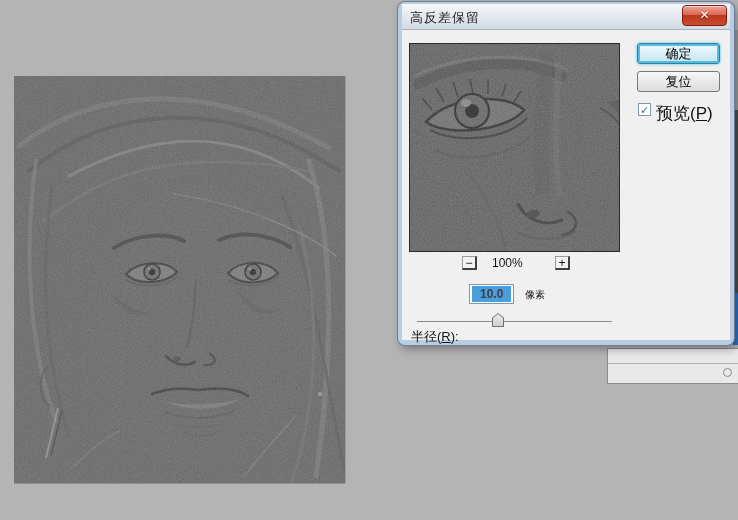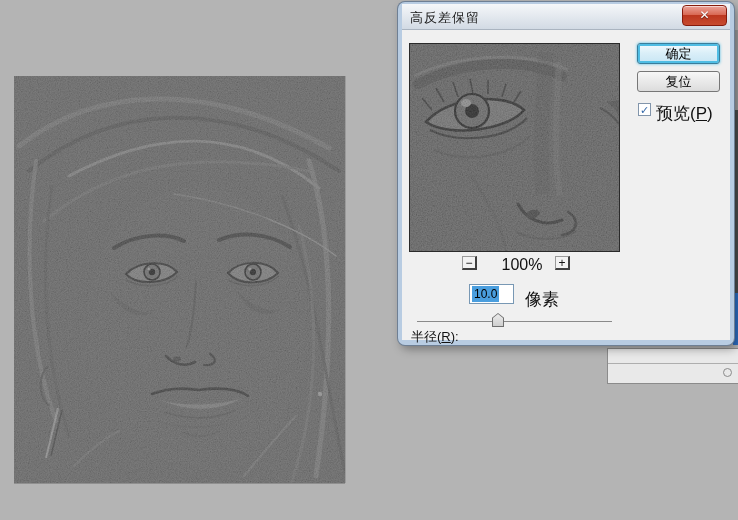--- a/index.html
+++ b/index.html
@@ -50,30 +50,30 @@
       border:1px solid #2a2a2a;background:#a9a9a9;overflow:hidden;}
   .preview svg{display:block;width:100%;height:100%;}
 
   
   .zoom-btn{position:absolute;width:15px;height:14px;background:#f2f2f2;
       border:1px solid #9a9a9a;border-right:2px solid #3f3f3f;border-bottom:2px solid #3f3f3f;
       font-size:12px;line-height:10px;text-align:center;color:#111;cursor:pointer;padding:0;
       font-family:"Liberation Sans","DejaVu Sans",sans-serif;}
   .zoom-out{left:60px;top:226px;}
   .zoom-in{left:153px;top:226px;}
-  .zoom-level{position:absolute;left:90px;top:226px;width:60px;text-align:center;
-      font-size:16px;color:#111;}
+  .zoom-level{position:absolute;left:90px;top:226px;width:60px;
+      font-size:12px;color:#111;}
 
   
   .radius-label{position:absolute;left:9px;top:258px;font-size:13px;color:#111;margin-top:40px;}
   .radius-label u,.chk-label u{text-decoration:underline;}
   .radius-input{position:absolute;left:67px;top:254px;width:45px;height:20px;background:#fff;
       border:1px solid #7898b4;font-size:12px;line-height:18px;padding-left:2px;cursor:text;}
-  .radius-input .sel{background:var(--selection-blue);color:#000000;padding:1px 2px;}
-  .radius-unit{position:absolute;left:123px;top:258px;font-size:17px;color:#111;}
+  .radius-input .sel{background:var(--selection-blue);color:#404040;padding:1px 8px;font-weight:bold;}
+  .radius-unit{position:absolute;left:123px;top:258px;font-size:10px;color:#111;}
 
   
   .slider-track{position:absolute;left:15px;top:291px;width:195px;height:1px;background:#8a8a8a;cursor:pointer;}
   .slider-thumb{position:absolute;left:89px;top:283px;width:12px;height:14px;cursor:pointer;
       background:#6f6f6f;clip-path:polygon(50% 0,100% 34%,100% 100%,0 100%,0 34%);}
   .slider-thumb::after{content:"";position:absolute;left:1px;top:1px;right:1px;bottom:1px;
       background:linear-gradient(#ececec,#cfcfcf);clip-path:polygon(50% 0,100% 34%,100% 100%,0 100%,0 34%);}
 
   
   .btn{position:absolute;left:235px;width:83px;height:21px;border-radius:3px;

